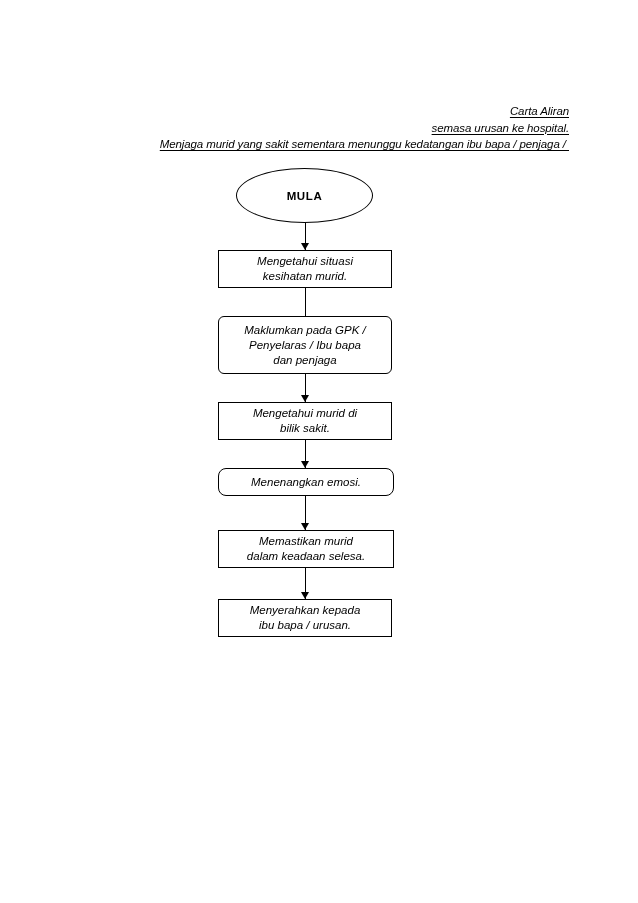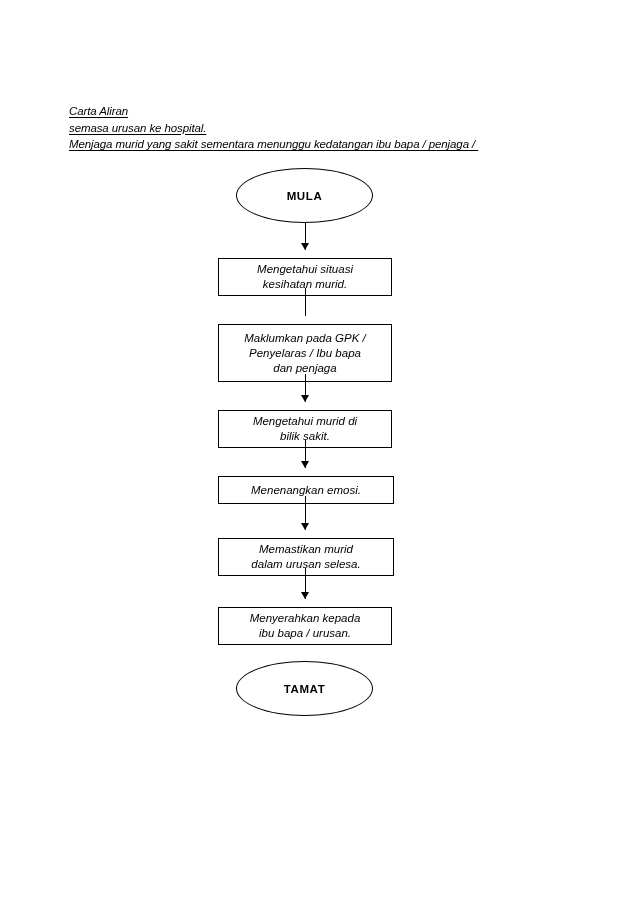--- a/index.html
+++ b/index.html
@@ -15,21 +15,21 @@
     color: #000000;
     overflow: hidden;
   }
 
   
   #title-block {
     position: absolute;
     left: 69px;
     top: 103px;
     width: 500px;
-    text-align: left;
+    text-align: right;
     font-style: italic;
     font-size: 11.5px;
     line-height: 16.5px;
     letter-spacing: -0.1px;
   }
   #title-block .title-line {
     text-decoration: underline;
     text-underline-offset: 1.5px;
     display: inline-block;
     white-space: pre;
@@ -65,21 +65,20 @@
   }
 
   
   .process {
     border: 1.2px solid #000000;
     background: #ffffff;
     font-style: italic;
     font-size: 11.5px;
     line-height: 15px;
     padding: 2px 12px;
-    margin-top: 8px;
   }
 
   .node-text {
     display: block;
     white-space: pre-line;
   }
 
   
   .connector {
     position: absolute;
@@ -113,54 +112,51 @@
   <div class="connector" style="left:288.5px; top:223px; height:27px;"></div>
   <div class="arrowhead" style="left:285px; top:243px;"></div>
 
   <div class="node process" style="left:202px; top:250px; width:174px; height:38px;">
     <span class="node-text">Mengetahui situasi
 kesihatan murid.</span>
   </div>
 
   <div class="connector" style="left:288.5px; top:288px; height:28px;"></div>
 
-  <div class="node process" style="left:202px; top:316px; width:174px; height:58px;">
+  <div class="node process" style="left:202px; top:316px; width:174px; height:58px;border-radius:6px;">
     <span class="node-text">Maklumkan pada GPK /
 Penyelaras / Ibu bapa
 dan penjaga</span>
   </div>
 
   <div class="connector" style="left:288.5px; top:374px; height:28px;"></div>
   <div class="arrowhead" style="left:285px; top:395px;"></div>
 
   <div class="node process" style="left:202px; top:402px; width:174px; height:38px;">
     <span class="node-text">Mengetahui murid di
 bilik sakit.</span>
   </div>
 
   <div class="connector" style="left:288.5px; top:440px; height:28px;"></div>
   <div class="arrowhead" style="left:285px; top:461px;"></div>
 
-  <div class="node process" style="left:202px; top:468px; width:176px; height:28px;">
+  <div class="node process" style="left:202px; top:468px; width:176px; height:28px;border-radius:8px;">
     <span class="node-text">Menenangkan emosi.</span>
   </div>
 
   <div class="connector" style="left:288.5px; top:496px; height:34px;"></div>
   <div class="arrowhead" style="left:285px; top:523px;"></div>
 
   <div class="node process" style="left:202px; top:530px; width:176px; height:38px;">
     <span class="node-text">Memastikan murid
-dalam urusan selesa.</span>
+dalam keadaan selesa.</span>
   </div>
 
   <div class="connector" style="left:288.5px; top:568px; height:31px;"></div>
   <div class="arrowhead" style="left:285px; top:592px;"></div>
 
   <div class="node process" style="left:202px; top:599px; width:174px; height:38px;">
     <span class="node-text">Menyerahkan kepada
 ibu bapa / urusan.</span>
   </div>
 
-  <div class="node terminator" style="left:220px; top:661px; width:137px; height:55px;">
-    <span class="node-text">TAMAT</span>
-  </div>
 
 </div>
 
 </body></html>

